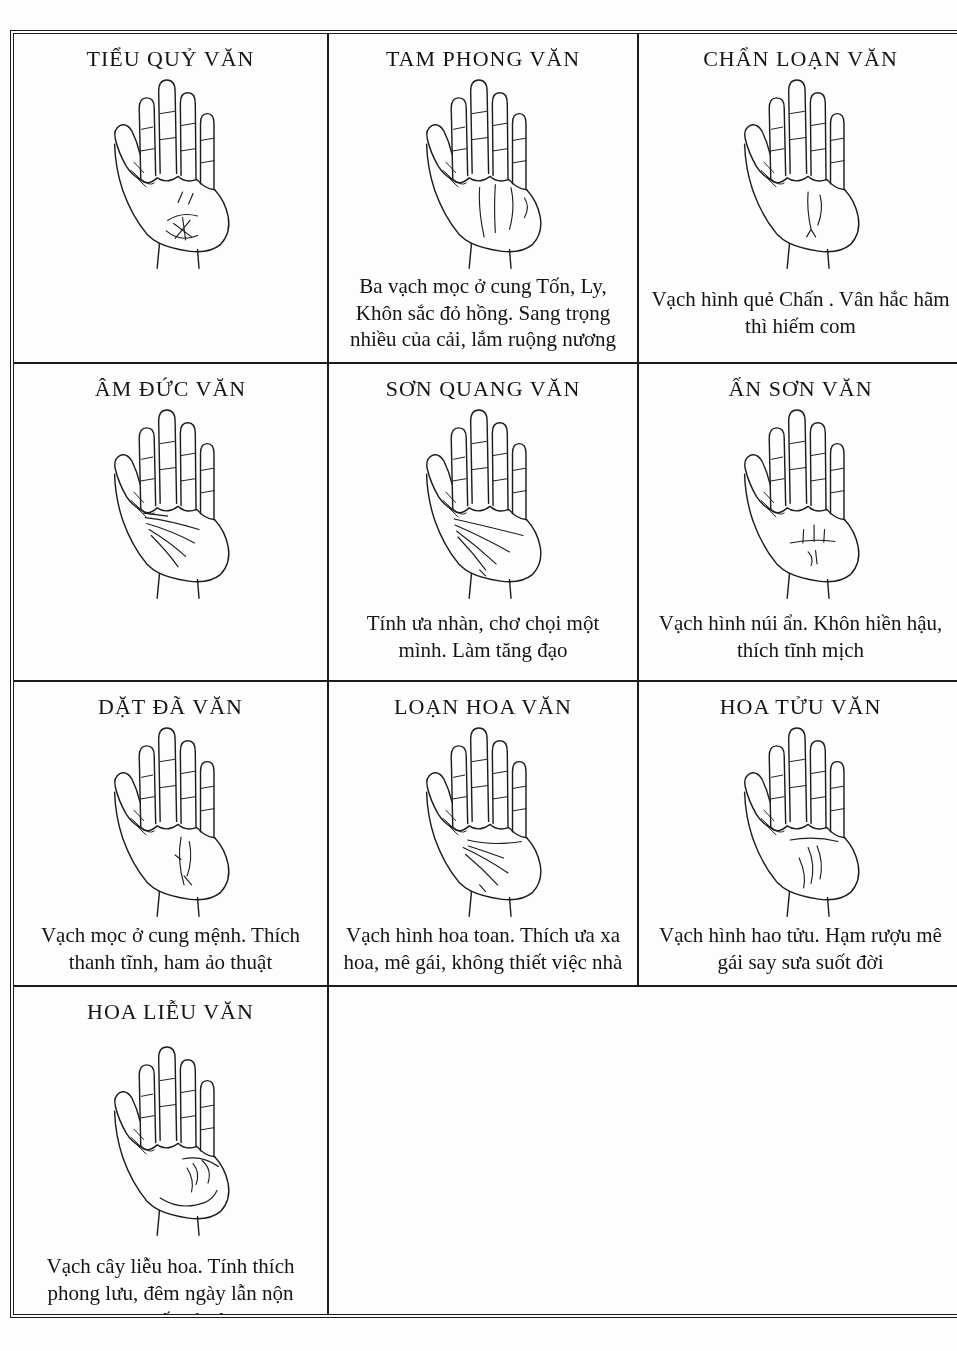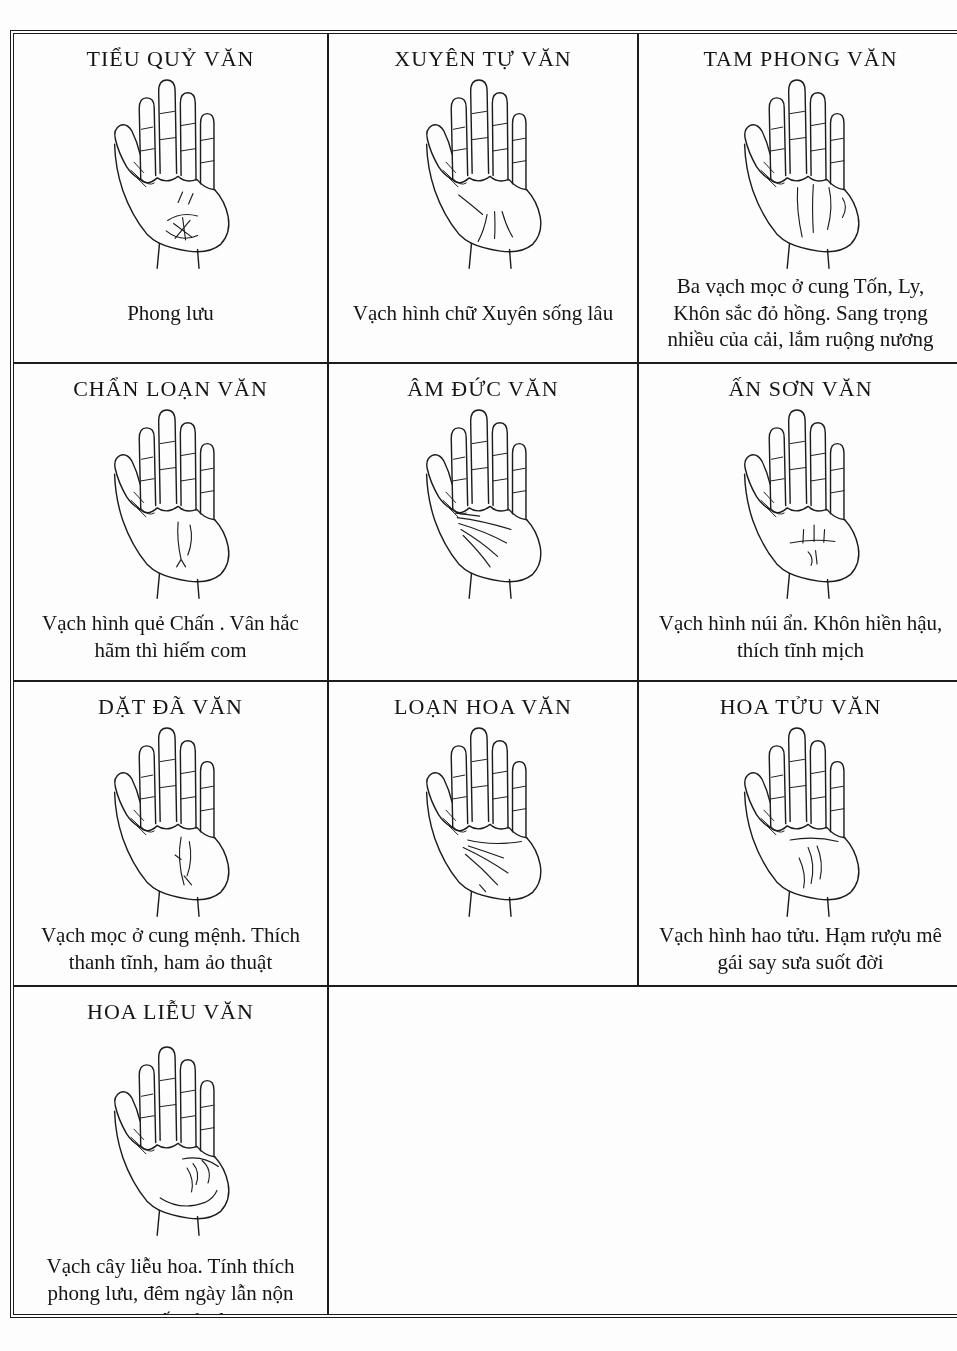--- a/index.html
+++ b/index.html
@@ -119,31 +119,22 @@
 
 <div class="page">
   <div class="palm-table">
 
     <div class="cell">
       <div class="cell-title">TIỂU QUỶ VĂN</div>
       <svg class="hand" viewBox="45 30 175 265">
           <use href="#hand-base"></use>
           <use href="#lines-tieu-quy"></use>
         </svg>
-      <div class="cell-desc">Phong lưu</div>
-    </div>
-
-    <div class="cell">
-      <div class="cell-title">XUYÊN TỰ VĂN</div>
-      <svg class="hand" viewBox="45 30 175 265">
-          <use href="#hand-base"></use>
-          <use href="#lines-xuyen-tu"></use>
-        </svg>
-      <div class="cell-desc">Vạch hình chữ Xuyên sống lâu</div>
-    </div>
+    </div>
+
 
     <div class="cell">
       <div class="cell-title">TAM PHONG VĂN</div>
       <svg class="hand" viewBox="45 30 175 265">
           <use href="#hand-base"></use>
           <use href="#lines-tam-phong"></use>
         </svg>
       <div class="cell-desc">Ba vạch mọc ở cung Tốn, Ly, Khôn sắc đỏ hồng. Sang trọng nhiều của cải, lắm ruộng nương</div>
     </div>
 
@@ -158,20 +149,28 @@
 
 
     <div class="cell">
       <div class="cell-title">ÂM ĐỨC VĂN</div>
       <svg class="hand" viewBox="45 30 175 265">
           <use href="#hand-base"></use>
           <use href="#lines-am-duc"></use>
         </svg>
     </div>
 
+    <div class="cell">
+      <div class="cell-title">SƠN QUANG VĂN</div>
+      <svg class="hand" viewBox="45 30 175 265">
+          <use href="#hand-base"></use>
+          <use href="#lines-son-quang"></use>
+        </svg>
+      <div class="cell-desc">Tính ưa nhàn, chơ chọi một mình. Làm tăng đạo</div>
+    </div>
 
     <div class="cell">
       <div class="cell-title">ẤN SƠN VĂN</div>
       <svg class="hand" viewBox="45 30 175 265">
           <use href="#hand-base"></use>
           <use href="#lines-an-son"></use>
         </svg>
       <div class="cell-desc">Vạch hình núi ẩn. Khôn hiền hậu, thích tĩnh mịch</div>
     </div>
 
@@ -183,20 +182,21 @@
         </svg>
       <div class="cell-desc">Vạch mọc ở cung mệnh. Thích thanh tĩnh, ham ảo thuật</div>
     </div>
 
     <div class="cell">
       <div class="cell-title">LOẠN HOA VĂN</div>
       <svg class="hand" viewBox="45 30 175 265">
           <use href="#hand-base"></use>
           <use href="#lines-loan-hoa"></use>
         </svg>
+      <div class="cell-desc">Vạch hình hoa toan. Thích ưa xa hoa, mê gái, không thiết việc nhà</div>
     </div>
 
     <div class="cell">
       <div class="cell-title">HOA TỬU VĂN</div>
       <svg class="hand" viewBox="45 30 175 265">
           <use href="#hand-base"></use>
           <use href="#lines-hoa-tuu"></use>
         </svg>
       <div class="cell-desc">Vạch hình hao tửu. Hạm rượu mê gái say sưa suốt đời</div>
     </div>

